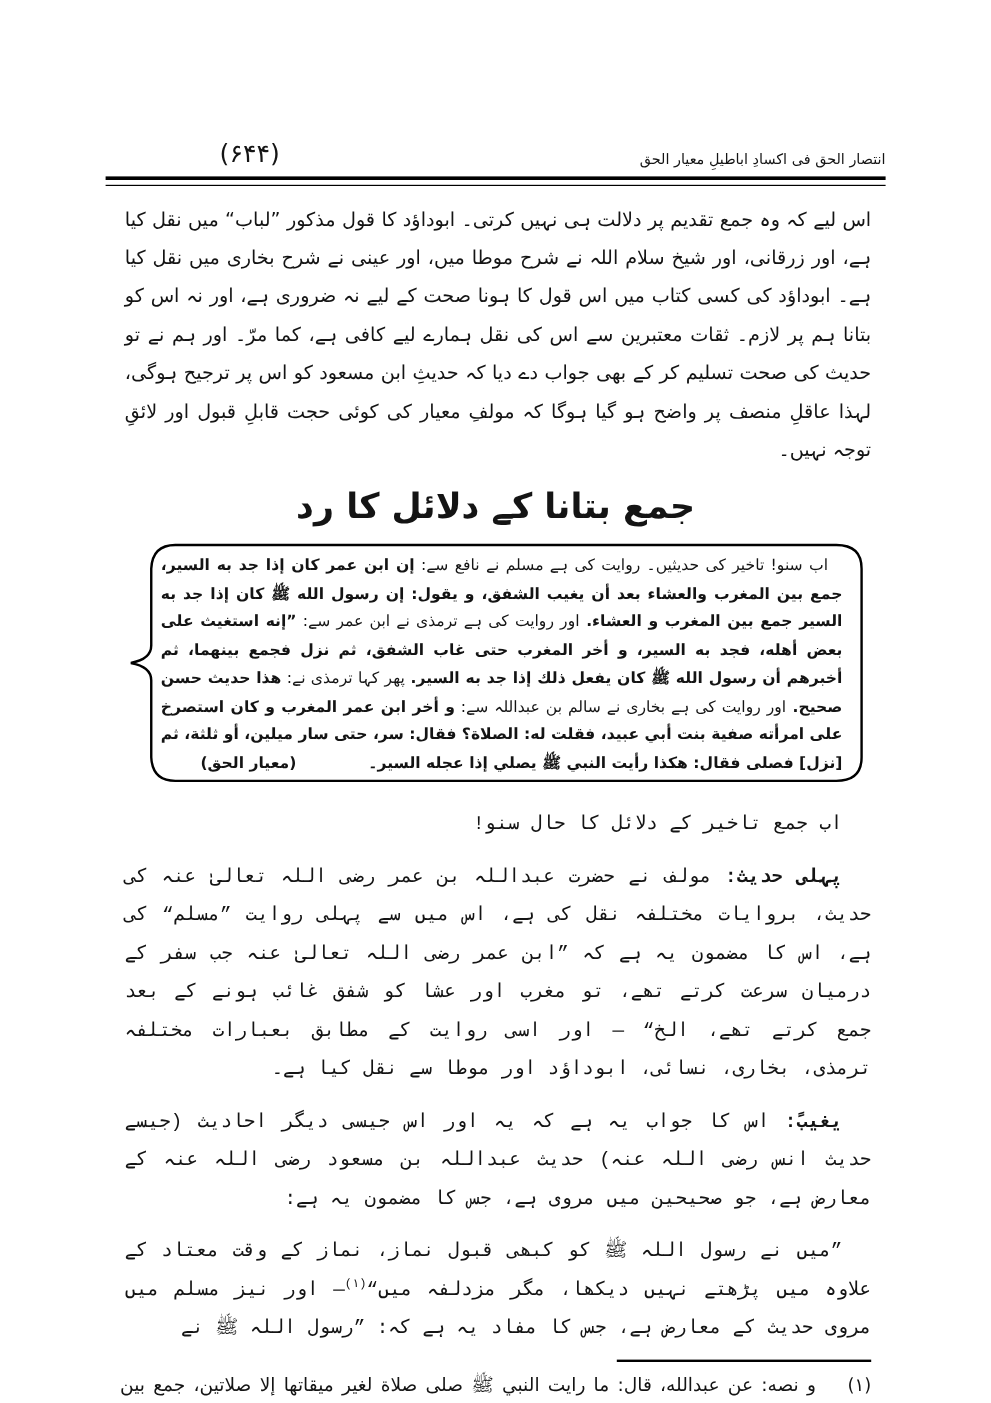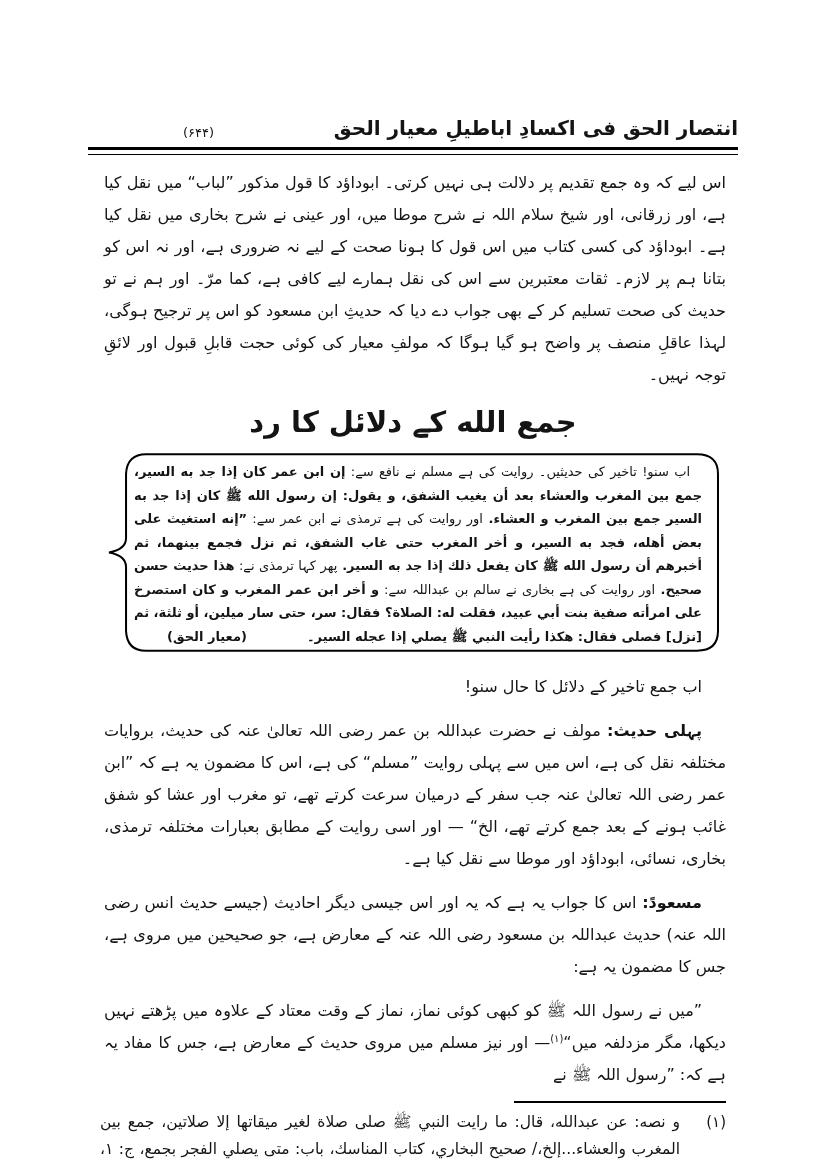--- a/index.html
+++ b/index.html
@@ -17,44 +17,44 @@
     right:88px;left:88px;top:0;
   }
   
   .hdr{
     display:flex;
     justify-content:space-between;
     align-items:flex-end;
     margin-top:116px;
   }
   .hdr-title{
-    font-weight:bold;
-    font-size:20px;
+    font-weight:normal;
+    font-size:12px;
     letter-spacing:0;
   }
   .hdr-pageno{
     direction:ltr;
-    font-size:13px;
+    font-size:21px;
     margin-left:95px;
     white-space:nowrap;
   }
   .dbl-rule-top{
     margin-top:7px;
     border-top:3px solid #000;
     height:4px;
     border-bottom:1.5px solid #000;
   }
   
   .bodytext{
     font-size:16px;
     line-height:32px;
     text-align:justify;
     margin:12px 12px 0 16px;
   }
-  .indent{text-indent:24px;}
+  .indent{text-indent:24px;font-family:Liberation Mono, monospace;}
   .lead{font-weight:bold;}
   sup.fnref{font-size:10px;line-height:0;}
   
   .sec-heading{
     text-align:center;
     font-size:29px;
     font-weight:bold;
     margin:14px 0 8px 0;
   }
   
@@ -105,36 +105,36 @@
   <div class="content">
 
     <div class="hdr">
       <div class="hdr-title">انتصار الحق فی اکسادِ اباطیلِ معیار الحق</div>
       <div class="hdr-pageno">(۶۴۴)</div>
     </div>
     <div class="dbl-rule-top"></div>
 
     <p class="bodytext">اس لیے کہ وہ جمع تقدیم پر دلالت ہی نہیں کرتی۔ ابوداؤد کا قول مذکور ”لباب“ میں نقل کیا ہے، اور زرقانی، اور شیخ سلام اللہ نے شرح موطا میں، اور عینی نے شرح بخاری میں نقل کیا ہے۔ ابوداؤد کی کسی کتاب میں اس قول کا ہونا صحت کے لیے نہ ضروری ہے، اور نہ اس کو بتانا ہم پر لازم۔ ثقات معتبرین سے اس کی نقل ہمارے لیے کافی ہے، کما مرّ۔ اور ہم نے تو حدیث کی صحت تسلیم کر کے بھی جواب دے دیا کہ حدیثِ ابن مسعود کو اس پر ترجیح ہوگی، لہذا عاقلِ منصف پر واضح ہو گیا ہوگا کہ مولفِ معیار کی کوئی حجت قابلِ قبول اور لائقِ توجہ نہیں۔</p>
 
-    <div class="sec-heading">جمع الله کے دلائل کا رد</div>
+    <div class="sec-heading">جمع بتانا کے دلائل کا رد</div>
 
     <div class="qbox">
       <svg class="frame" viewBox="0 0 625 205" preserveAspectRatio="none">
         <path d="M 46 7 H 596 Q 617 7 617 26 V 178 Q 617 197 596 197 H 46 Q 27 197 26 178 V 116 Q 26 105 9 102 Q 26 99 26 88 V 26 Q 27 7 46 7 Z" fill="none" stroke="#000" stroke-width="2"></path>
       </svg>
       <span class="qfirst"></span><span><span>اب سنو! تاخیر کی حدیثیں۔ روایت کی ہے مسلم نے نافع سے: </span><span class="ar-bold">إن ابن عمر كان إذا جد به السير، جمع بين المغرب والعشاء بعد أن يغيب الشفق، و يقول: إن رسول الله ﷺ كان إذا جد به السير جمع بين المغرب و العشاء. </span><span>اور روایت کی ہے ترمذی نے ابن عمر سے: </span><span class="ar-bold">”إنه استغيث على بعض أهله، فجد به السير، و أخر المغرب حتى غاب الشفق، ثم نزل فجمع بينهما، ثم أخبرهم أن رسول الله ﷺ كان يفعل ذلك إذا جد به السير. </span><span>پھر کہا ترمذی نے: </span><span class="ar-bold">هذا حديث حسن صحيح. </span><span>اور روایت کی ہے بخاری نے سالم بن عبداللہ سے: </span><span class="ar-bold">و أخر ابن عمر المغرب و كان استصرخ على امرأته صفية بنت أبي عبيد، فقلت له: الصلاة؟ فقال: سر، حتى سار ميلين، أو ثلثة، ثم [نزل] فصلى فقال: هكذا رأيت النبي ﷺ يصلي إذا عجله السير۔</span></span><span class="q-source">(معیار الحق)</span>
     </div>
 
     <p class="bodytext indent">اب جمع تاخیر کے دلائل کا حال سنو!</p>
 
     <p class="bodytext indent"><span class="lead">پہلی حدیث:</span><span> مولف نے حضرت عبداللہ بن عمر رضی اللہ تعالیٰ عنہ کی حدیث، بروایات مختلفہ نقل کی ہے، اس میں سے پہلی روایت ”مسلم“ کی ہے، اس کا مضمون یہ ہے کہ ”ابن عمر رضی اللہ تعالیٰ عنہ جب سفر کے درمیان سرعت کرتے تھے، تو مغرب اور عشا کو شفق غائب ہونے کے بعد جمع کرتے تھے، الخ“ — اور اسی روایت کے مطابق بعبارات مختلفہ ترمذی، بخاری، نسائی، ابوداؤد اور موطا سے نقل کیا ہے۔</span></p>
 
-    <p class="bodytext indent"><span class="lead">مسعودً:</span><span> اس کا جواب یہ ہے کہ یہ اور اس جیسی دیگر احادیث (جیسے حدیث انس رضی اللہ عنہ) حدیث عبداللہ بن مسعود رضی اللہ عنہ کے معارض ہے، جو صحیحین میں مروی ہے، جس کا مضمون یہ ہے:</span></p>
+    <p class="bodytext indent"><span class="lead">يغيبً:</span><span> اس کا جواب یہ ہے کہ یہ اور اس جیسی دیگر احادیث (جیسے حدیث انس رضی اللہ عنہ) حدیث عبداللہ بن مسعود رضی اللہ عنہ کے معارض ہے، جو صحیحین میں مروی ہے، جس کا مضمون یہ ہے:</span></p>
 
-    <p class="bodytext indent"><span>”میں نے رسول اللہ ﷺ کو کبھی کوئی نماز، نماز کے وقت معتاد کے علاوہ میں پڑھتے نہیں دیکھا، مگر مزدلفہ میں“</span><sup class="fnref">(۱)</sup><span>— اور نیز مسلم میں مروی حدیث کے معارض ہے، جس کا مفاد یہ ہے کہ: ”رسول اللہ ﷺ نے</span></p>
+    <p class="bodytext indent"><span>”میں نے رسول اللہ ﷺ کو کبھی قبول نماز، نماز کے وقت معتاد کے علاوہ میں پڑھتے نہیں دیکھا، مگر مزدلفہ میں“</span><sup class="fnref">(۱)</sup><span>— اور نیز مسلم میں مروی حدیث کے معارض ہے، جس کا مفاد یہ ہے کہ: ”رسول اللہ ﷺ نے</span></p>
 
     <div class="fn-sep"></div>
 
     <div class="footnote">
       <div class="fn-marker">(١)</div>
       <div class="fn-text">و نصه: عن عبدالله، قال: ما رايت النبي ﷺ صلى صلاة لغير ميقاتها إلا صلاتين، جمع بين المغرب والعشاء...إلخ،/ صحيح البخاري، كتاب المناسك، باب: متى يصلي الفجر بجمع، ج: ١، ص: ٢٢٨، مجلس البركات، اشرفيه، مبارك پور./ الصحيح لمسلم، كتاب الحج، باب: الإفاضة...إلخ، ج: ١، ص: ٤١٧، مجلس البركات، اشرفيه، مبارك پور، اعظم گڑھ.</div>
     </div>
 
   </div>
 </div>

